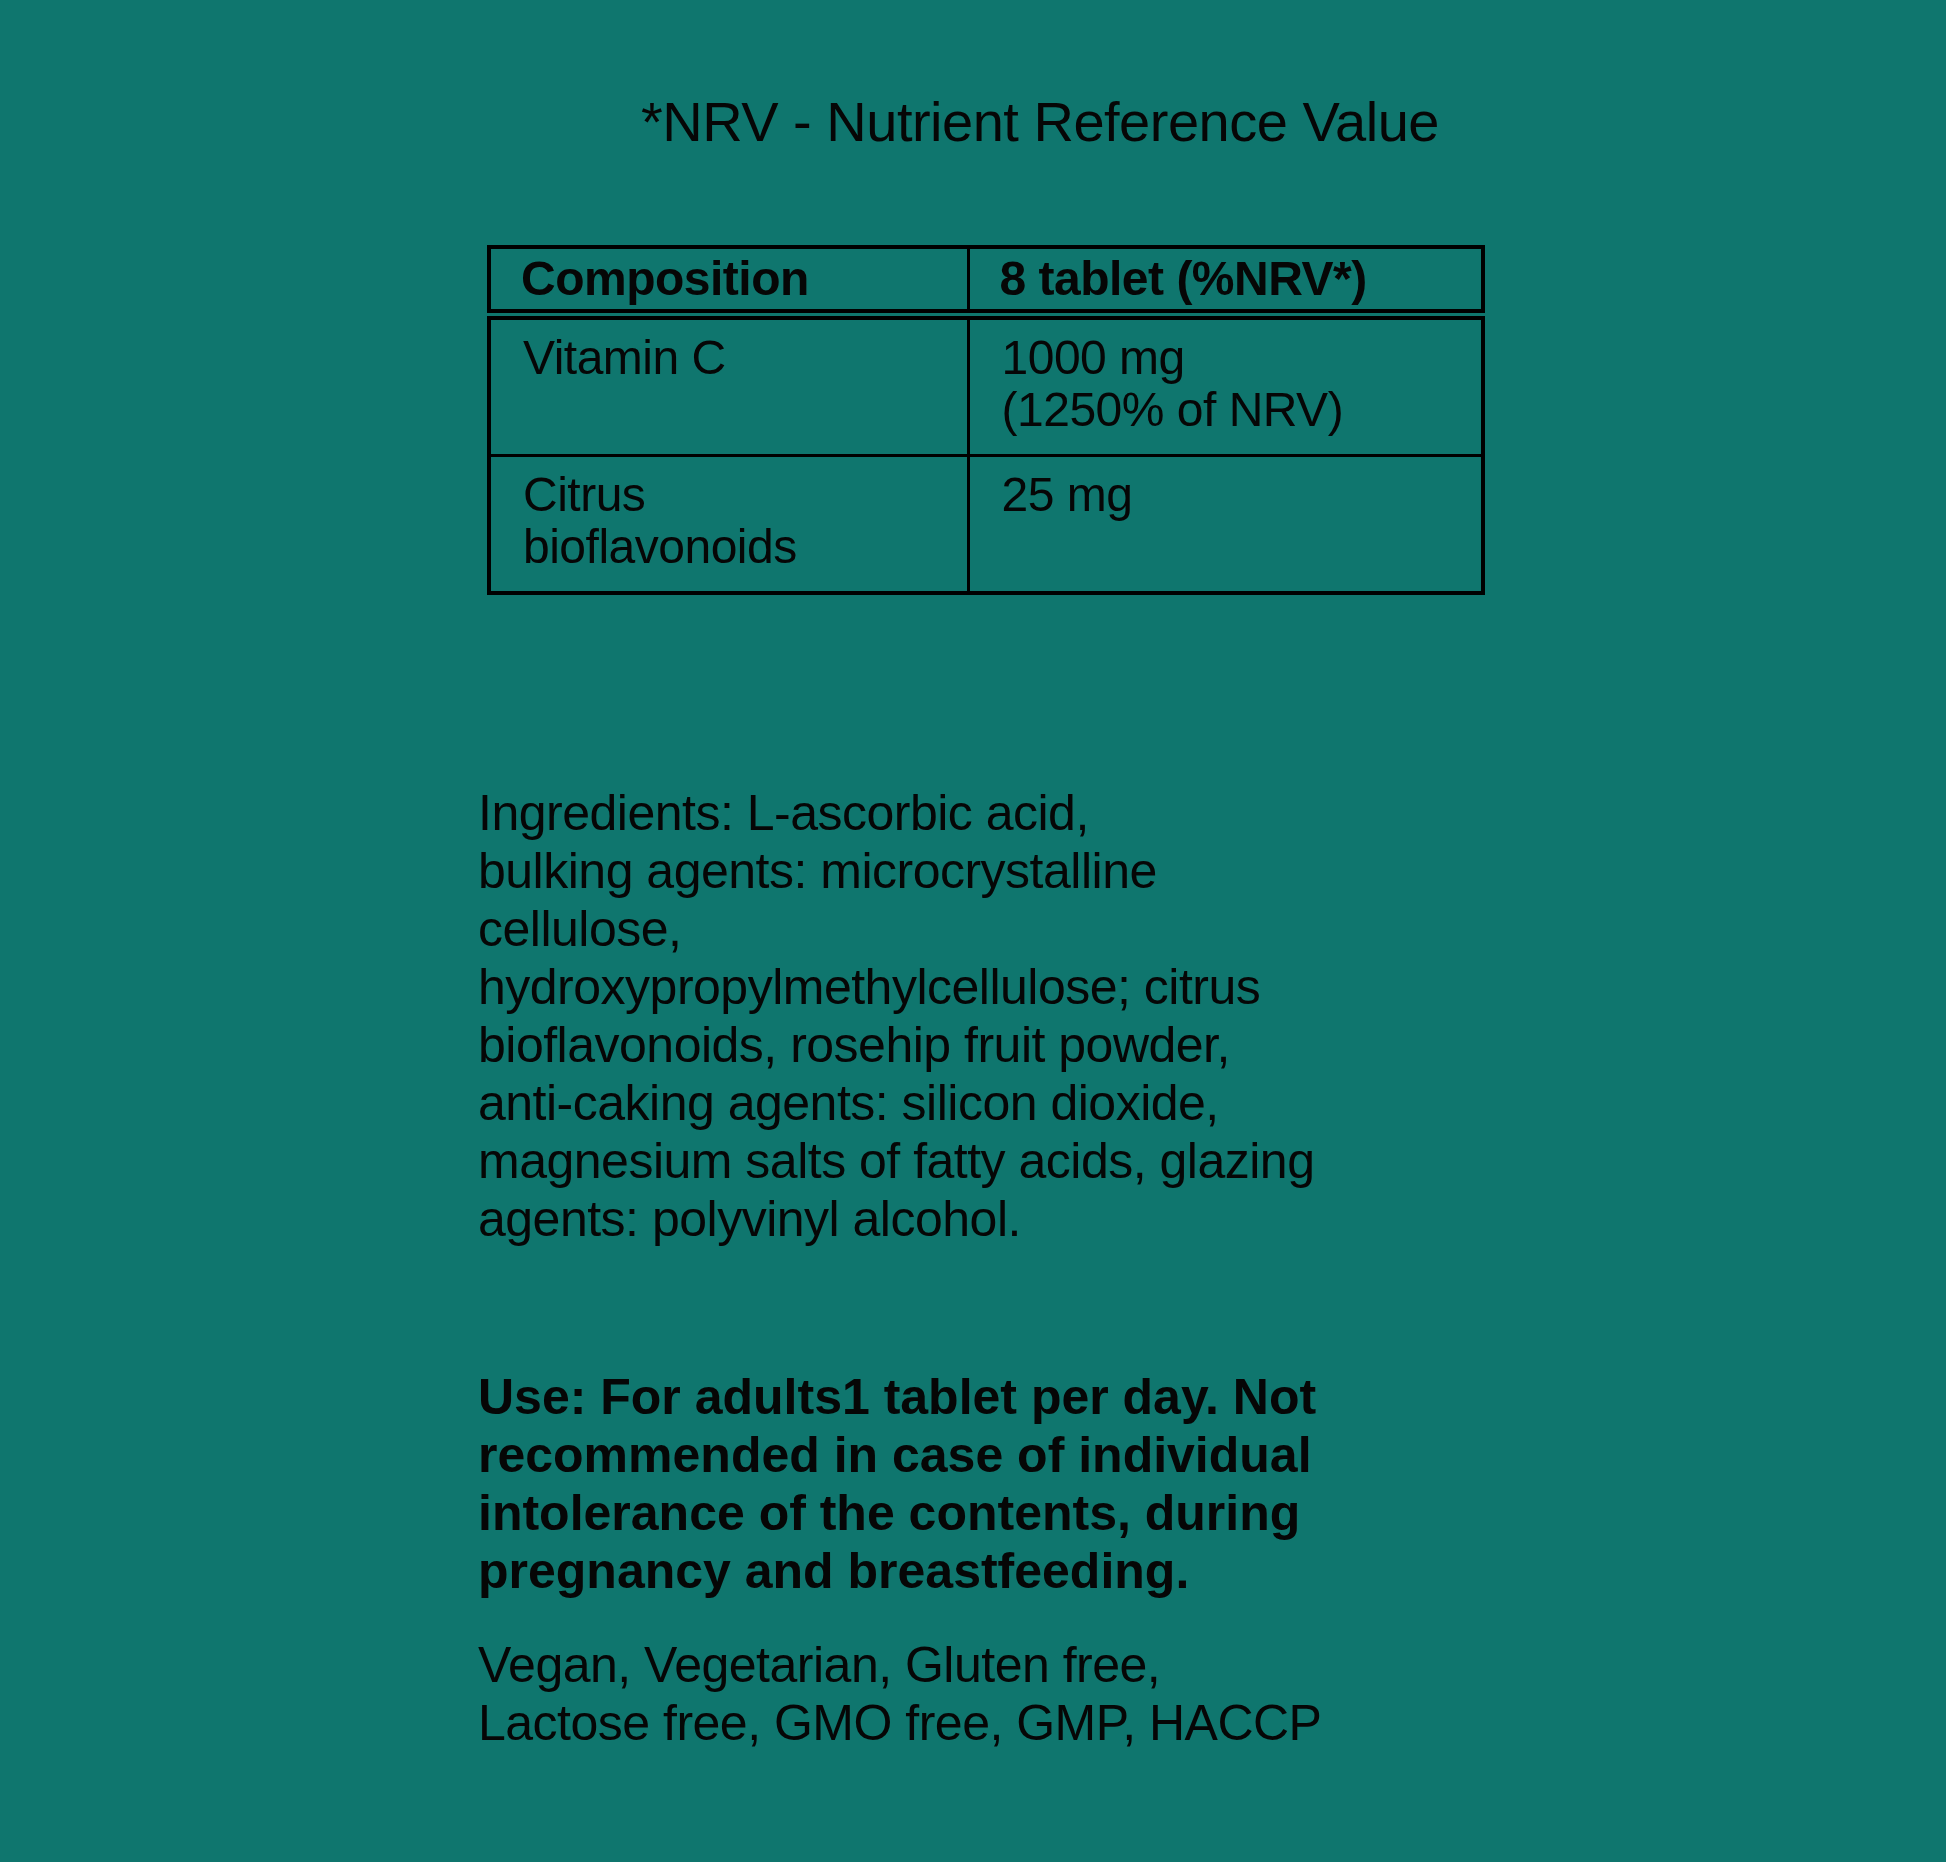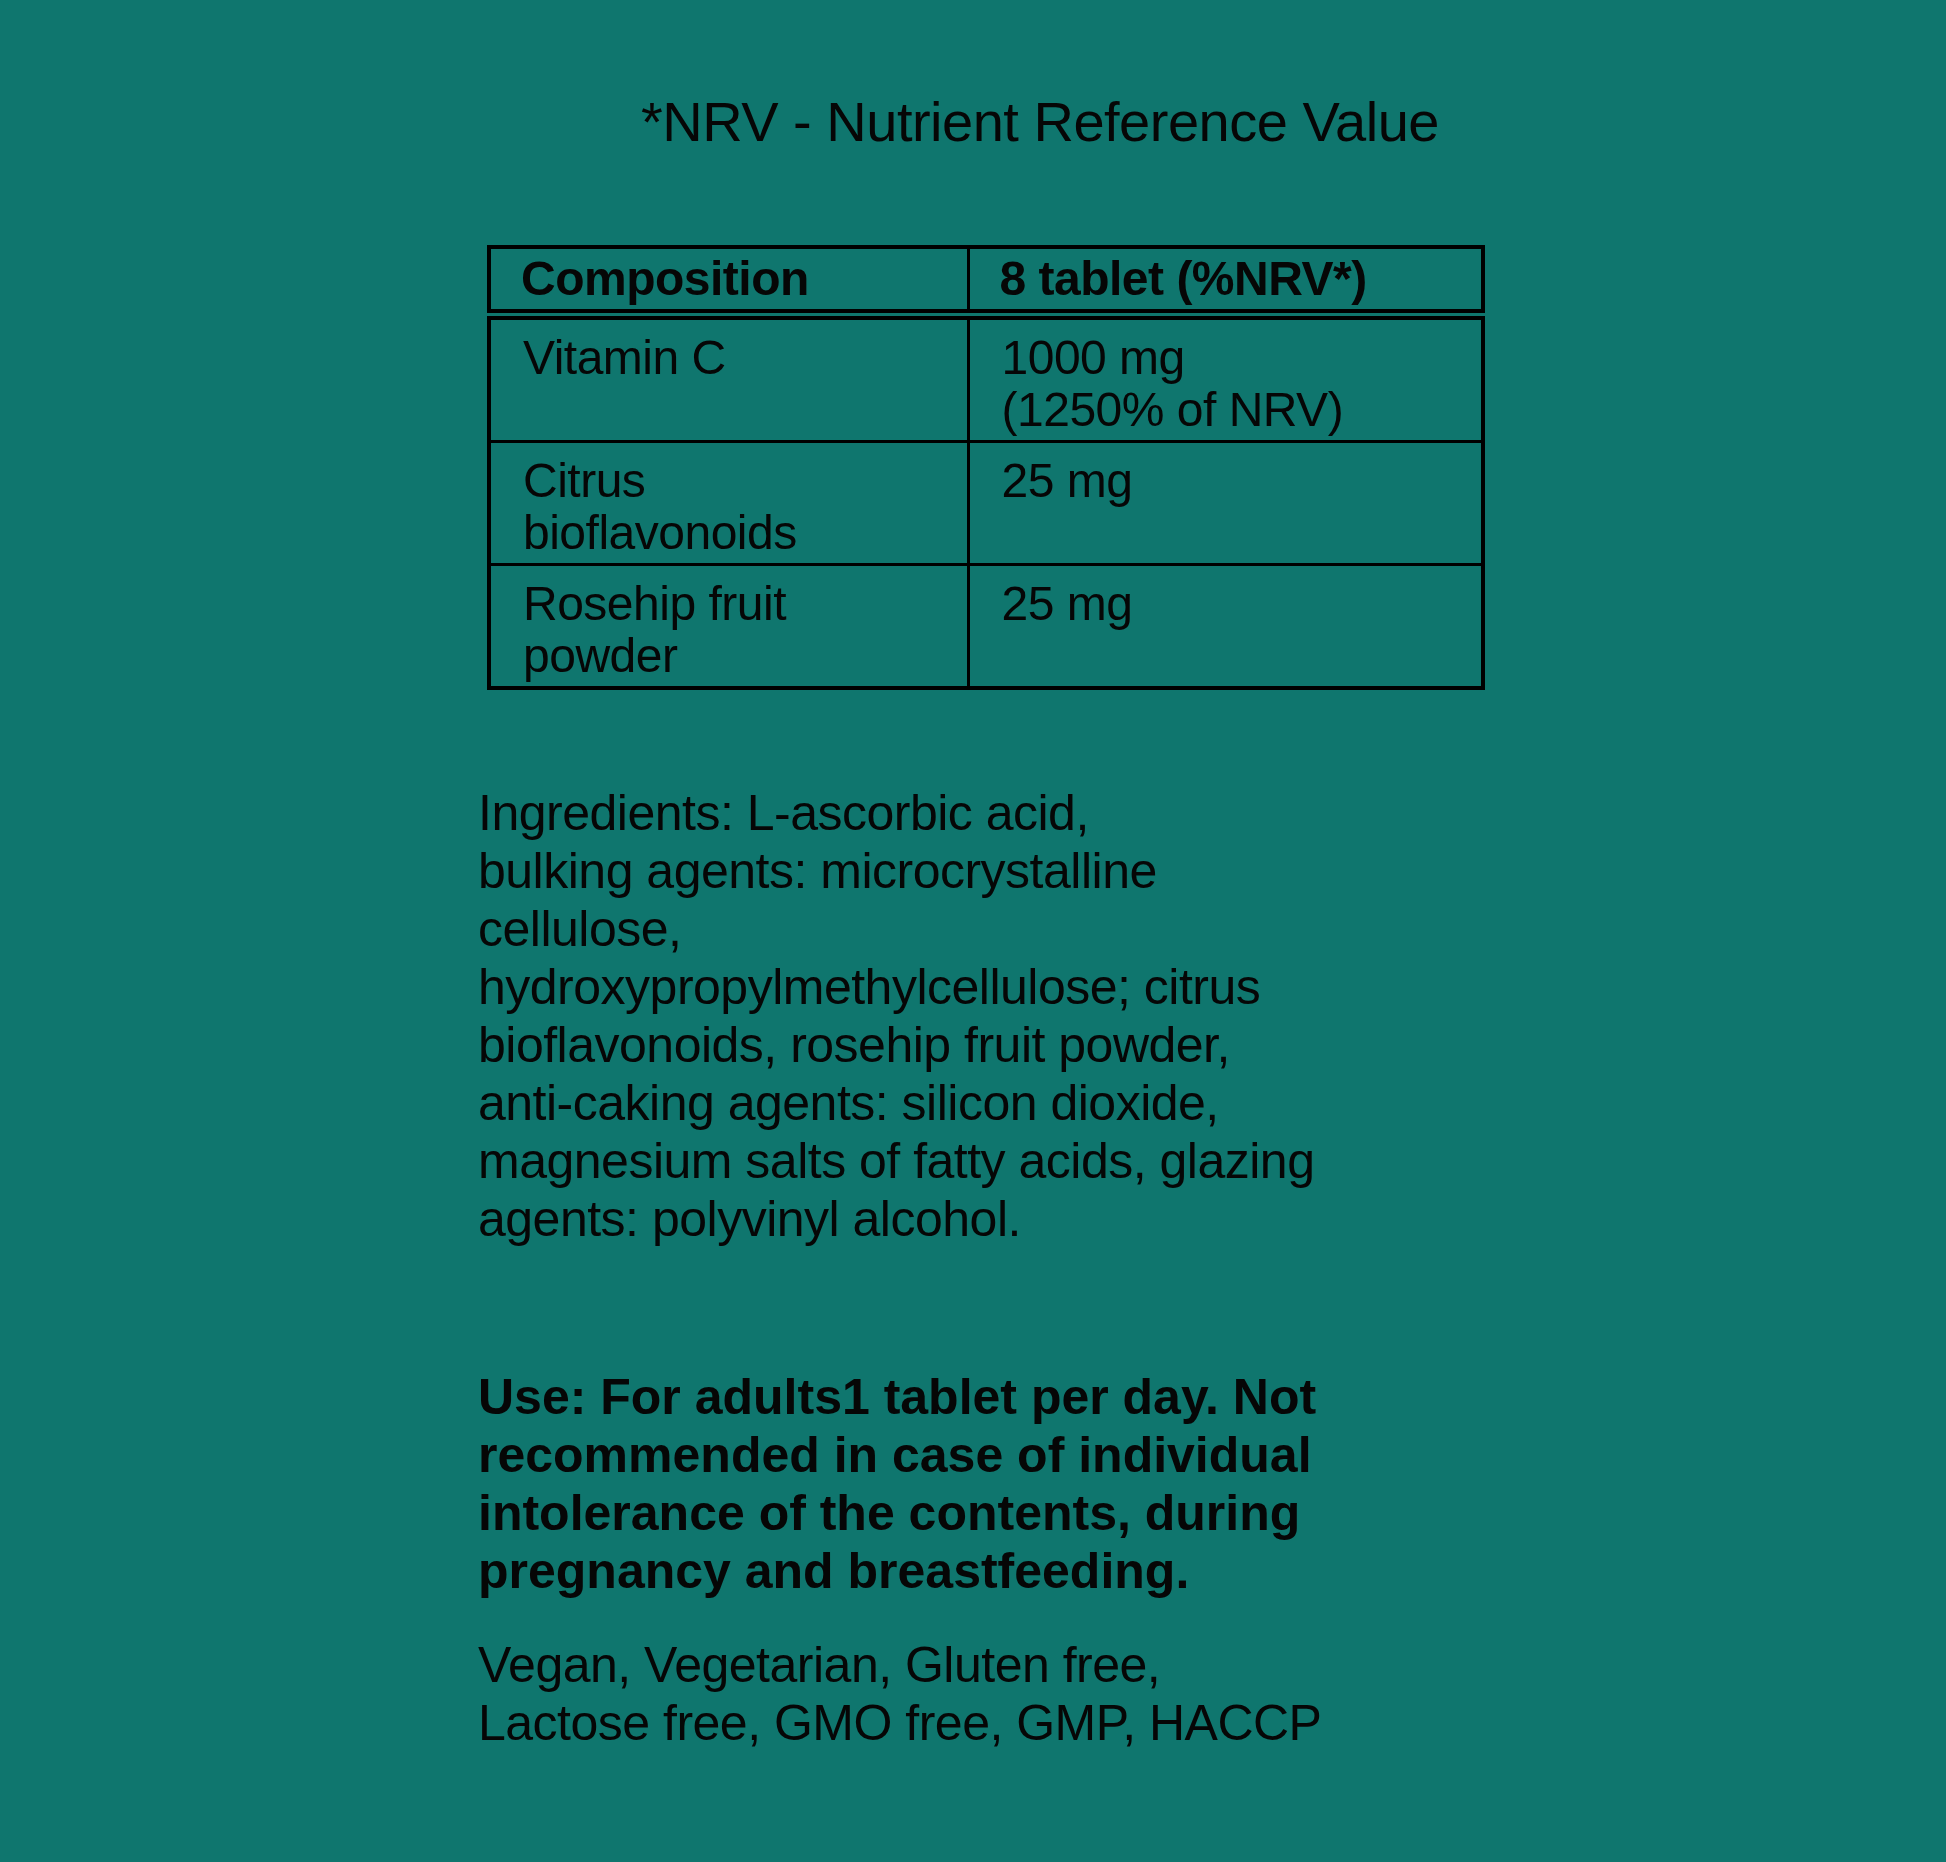--- a/index.html
+++ b/index.html
@@ -52,21 +52,21 @@
     height: 56px;
     padding: 2px 16px 2px 30px;
     text-align: left;
     vertical-align: middle;
     font-weight: 700;
     border-bottom: 11px double #000000;
     white-space: pre-line;
     overflow: hidden;
   }
   table.comp-table td {
-    padding: 12px 24px 4px 32px;
+    padding: 12px 24px 18px 32px;
     vertical-align: top;
     white-space: pre-line;
   }
   .col-name  { width: 479px; }
   .col-value { width: 515px; }
   .para {
     position: absolute;
     left: 478px;
     width: 1070px;
     margin: 0;
@@ -101,25 +101,20 @@
       <tr>
         <td>Vitamin C</td>
         <td>1000 mg
 (1250% of NRV)</td>
       </tr>
       <tr>
         <td>Citrus
 bioflavonoids</td>
         <td>25 mg</td>
       </tr>
-      <tr>
-        <td>Rosehip fruit
-powder</td>
-        <td>25 mg</td>
-      </tr>
     </tbody>
   </table>
 
   <p class="para para-ingredients">Ingredients: L-ascorbic acid,
 bulking agents: microcrystalline
 cellulose,
 hydroxypropylmethylcellulose; citrus
 bioflavonoids, rosehip fruit powder,
 anti-caking agents: silicon dioxide,
 magnesium salts of fatty acids, glazing

